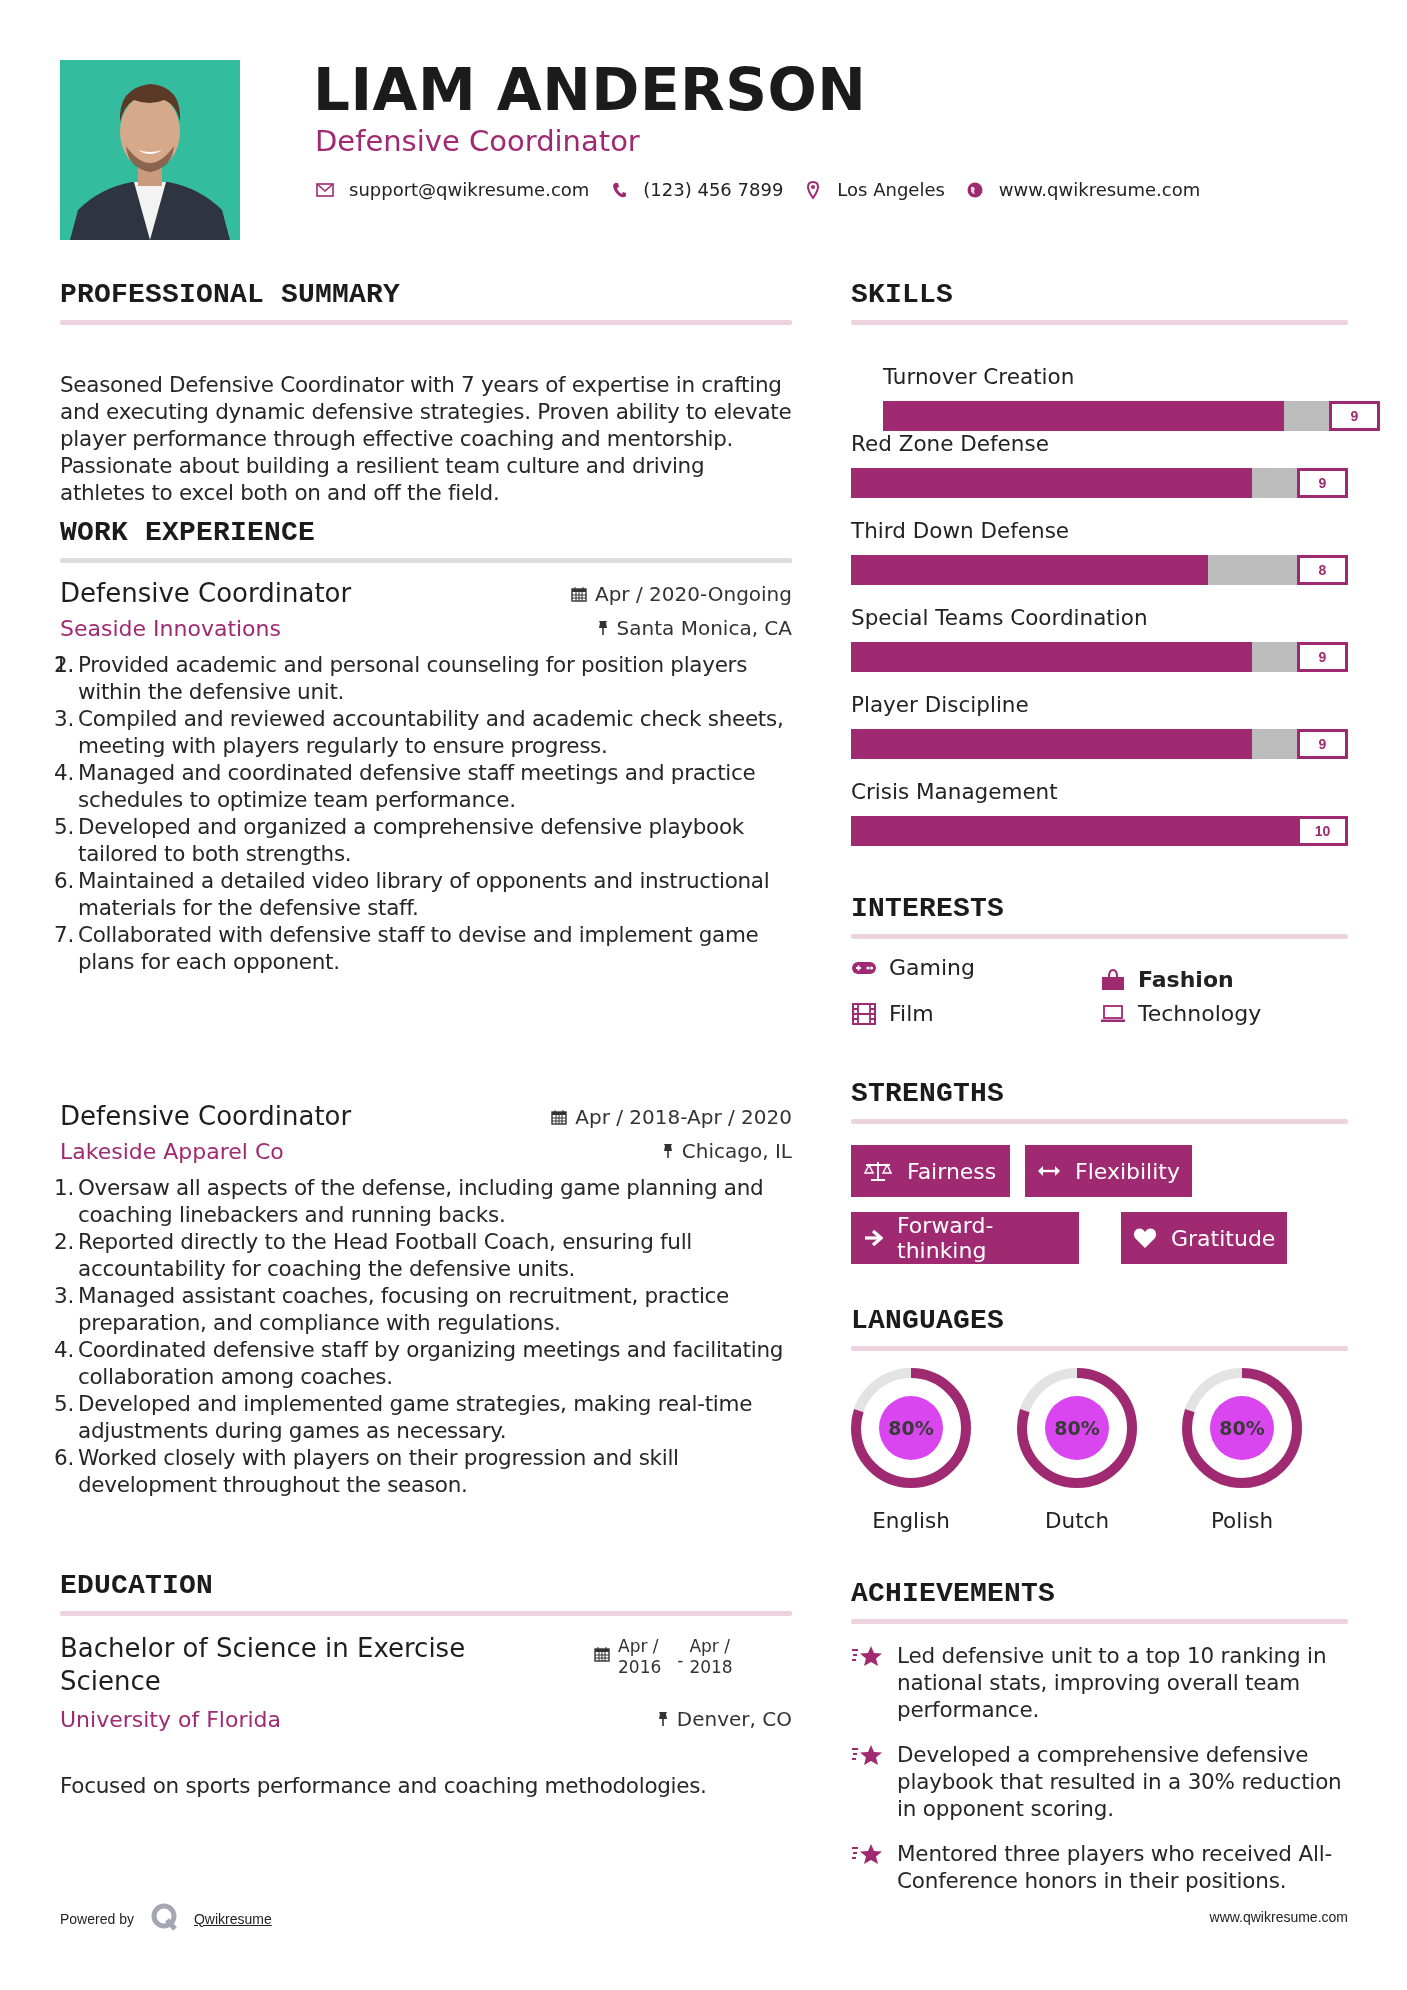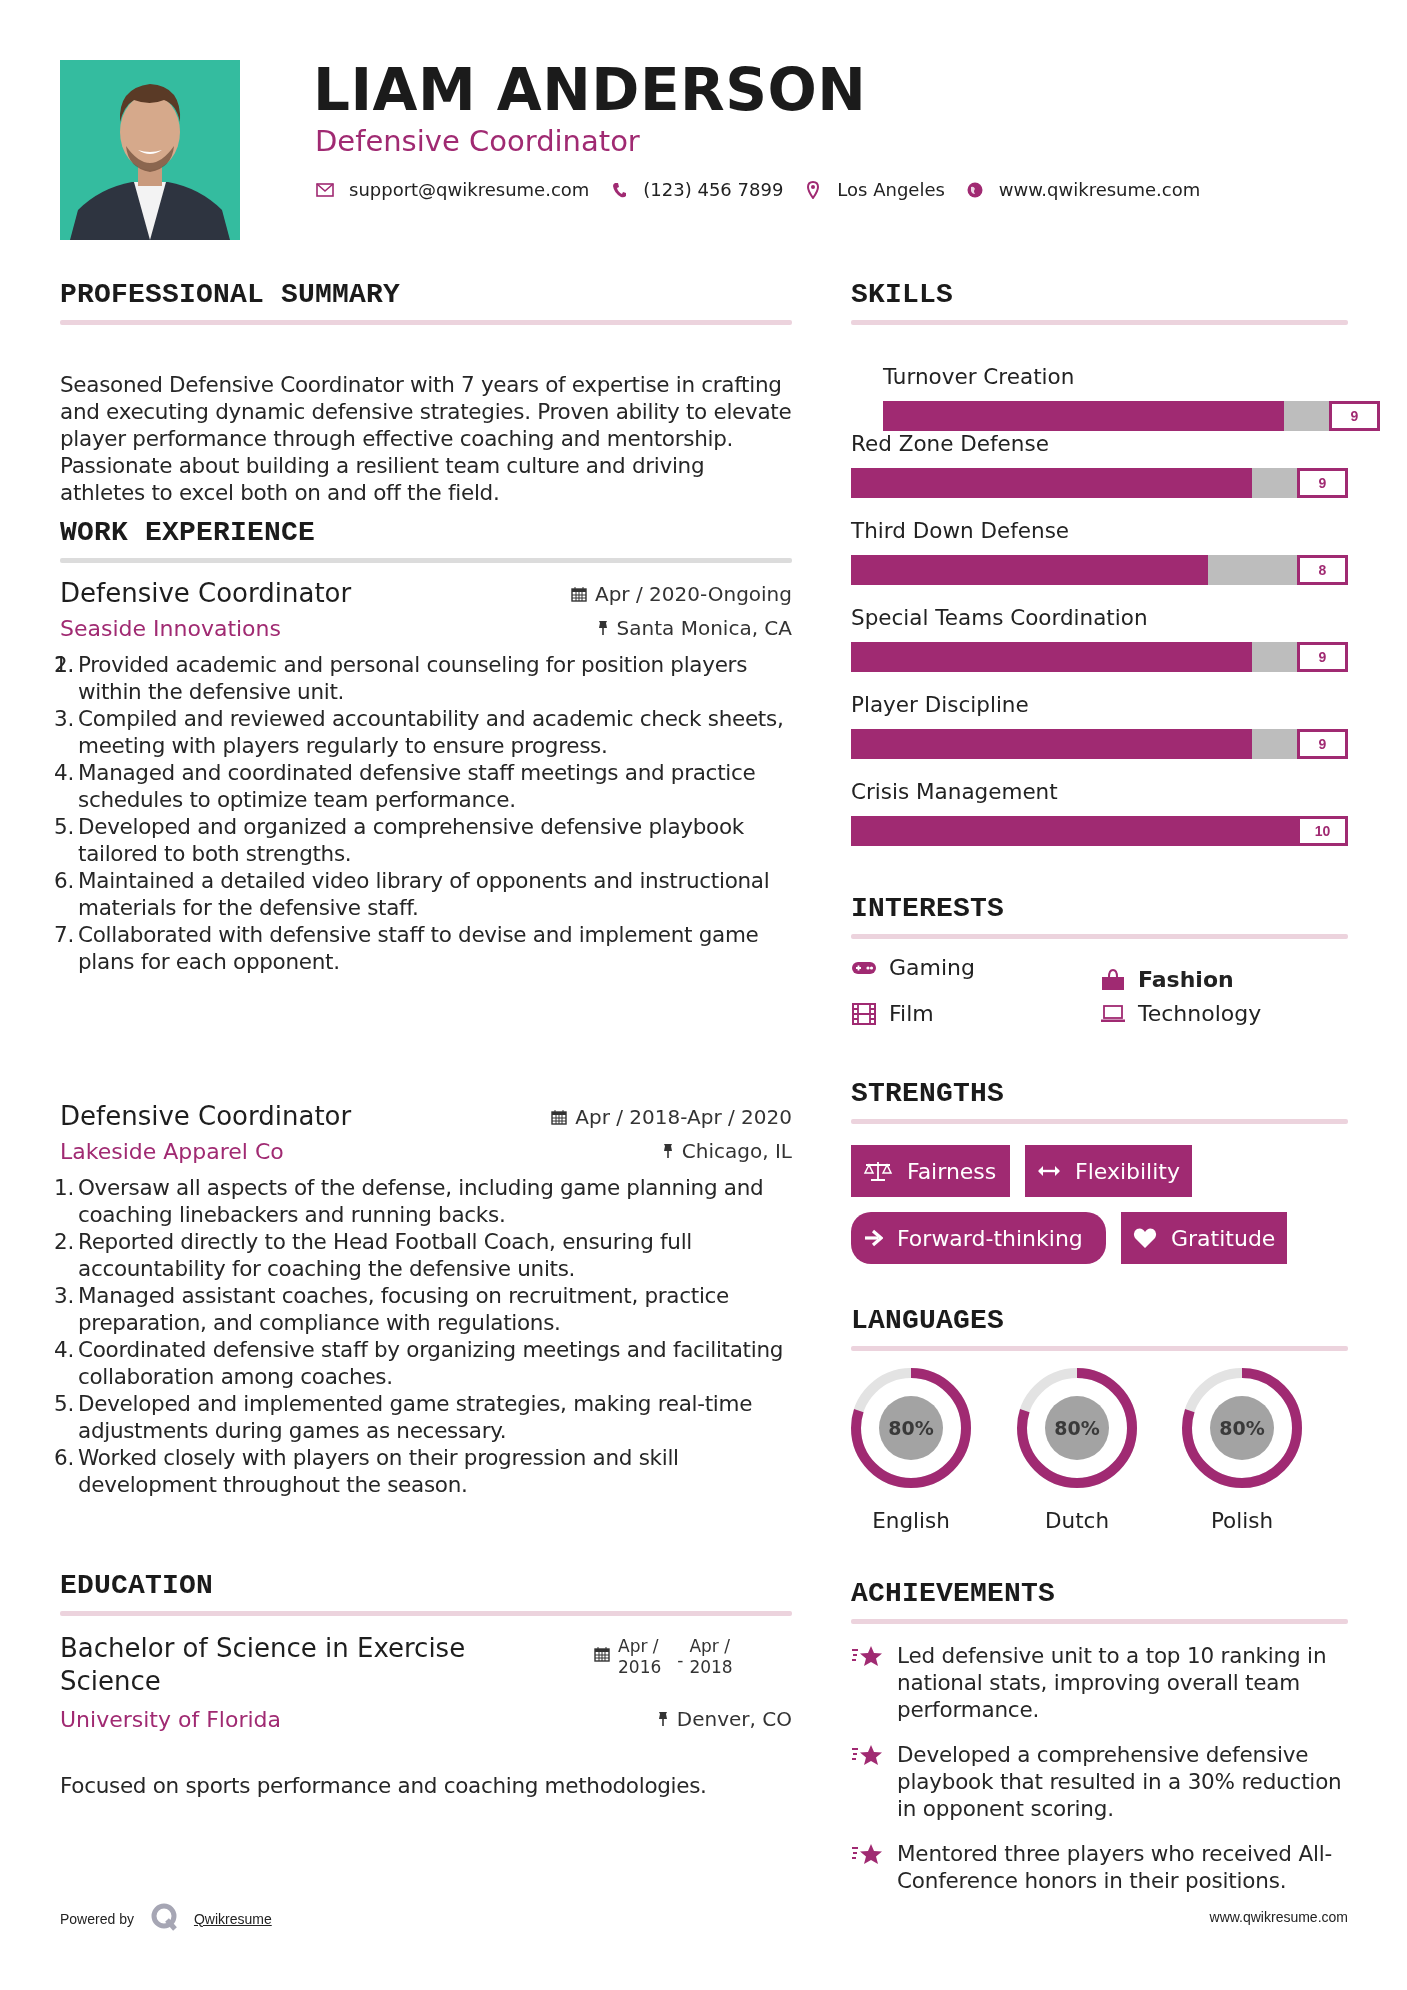--- a/index.html
+++ b/index.html
@@ -39,21 +39,21 @@
   .skill-val.full { border-color: #a02a72; }
 
   .interest { display: flex; align-items: center; font-size: 22px; color: #222; font-family: "DejaVu Sans", sans-serif; position: absolute; }
   .interest .ii { width: 26px; height: 22px; margin-right: 12px; color: #a02a72; display: inline-flex; align-items: center; justify-content: center; }
 
   .badge { position: absolute; height: 52px; background: #a02a72; color: #fff; font-size: 22px; display: flex; align-items: center; padding: 0 12px; font-family: "DejaVu Sans", sans-serif; }
   .badge .bi { margin-right: 14px; display: inline-flex; align-items: center; }
 
   .lang { position: absolute; width: 130px; text-align: center; }
   .lang .ring { width: 124px; height: 124px; margin: 0 auto; position: relative; }
-  .lang .pct { position: absolute; left: 50%; top: 50%; transform: translate(-50%, -50%); width: 64px; height: 64px; border-radius: 50%; background: #a3a3a3; display: flex; align-items: center; justify-content: center; font-size: 19px; font-weight: 700; color: #3a3a3a; font-family: "DejaVu Sans", sans-serif; }
+  .lang .pct { position: absolute; left: 50%; top: 50%; transform: translate(-50%, -50%); width: 64px; height: 64px; border-radius: 50%; background: #d946ef; display: flex; align-items: center; justify-content: center; font-size: 19px; font-weight: 700; color: #3a3a3a; font-family: "DejaVu Sans", sans-serif; }
   .lang .lname { margin-top: 18px; font-size: 21.5px; color: #222; font-family: "DejaVu Sans", sans-serif; }
 
   .ach { position: absolute; left: 851px; width: 497px; display: flex; }
   .ach .ai { width: 46px; flex-shrink: 0; padding-top: 2px; }
   .ach .at { font-size: 21.5px; line-height: 27px; color: #262626; font-family: "DejaVu Sans", sans-serif; letter-spacing: -0.2px; }
 
   .footer-left { left: 60px; top: 1903px; display: flex; align-items: center; font-size: 14px; color: #222; font-family: "Liberation Sans", sans-serif; }
   .footer-left .q { margin: 0 14px 0 16px; }
   .footer-left .ql { text-decoration: underline; color: #222; }
   .footer-right { right: 59px; top: 1909px; font-size: 14px; color: #222; font-family: "Liberation Sans", sans-serif; }
@@ -332,21 +332,21 @@
 </div>
 <div class="badge" style="left:1025px; top:1145px; width:167px;">
   <span class="bi">
     <svg width="24" height="14" viewBox="0 0 24 14">
         <path d="M2 7 H22" stroke="#fff" stroke-width="2.4"></path>
         <path d="M1 7 L6 2 V12 Z M23 7 L18 2 V12 Z" fill="#fff"></path>
       </svg>
   </span>
   <span>Flexibility</span>
 </div>
-<div class="badge" style="left:851px; top:1212px; width:255px;border-radius:20px;">
+<div class="badge" style="left:851px; top:1212px; width:228px;">
   <span class="bi">
     <svg width="20" height="20" viewBox="0 0 20 20">
         <path d="M2 10 H15" stroke="#fff" stroke-width="3.2"></path>
         <path d="M10 3 L18 10 L10 17" stroke="#fff" stroke-width="3.2" fill="none"></path>
       </svg>
   </span>
   <span>Forward-thinking</span>
 </div>
 <div class="badge" style="left:1121px; top:1212px; width:166px;">
   <span class="bi">

